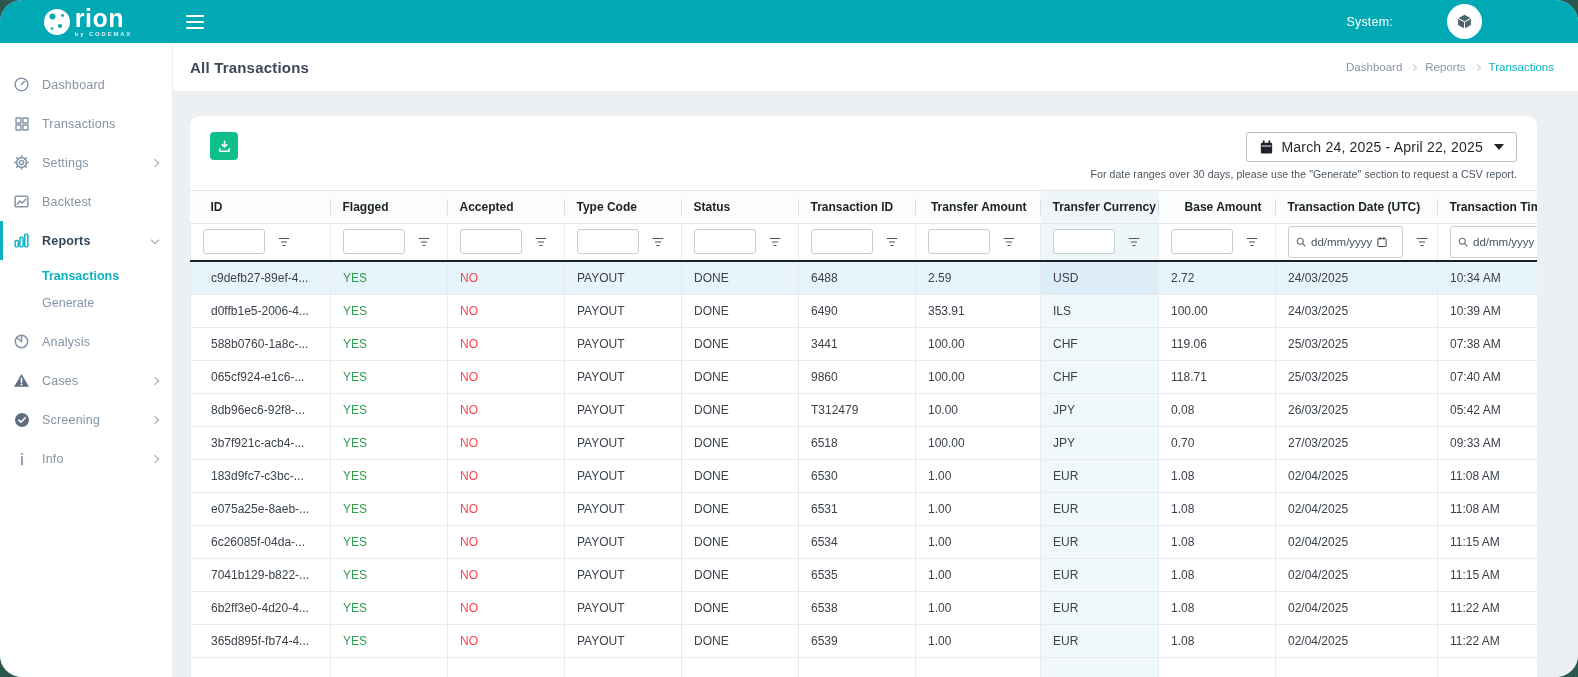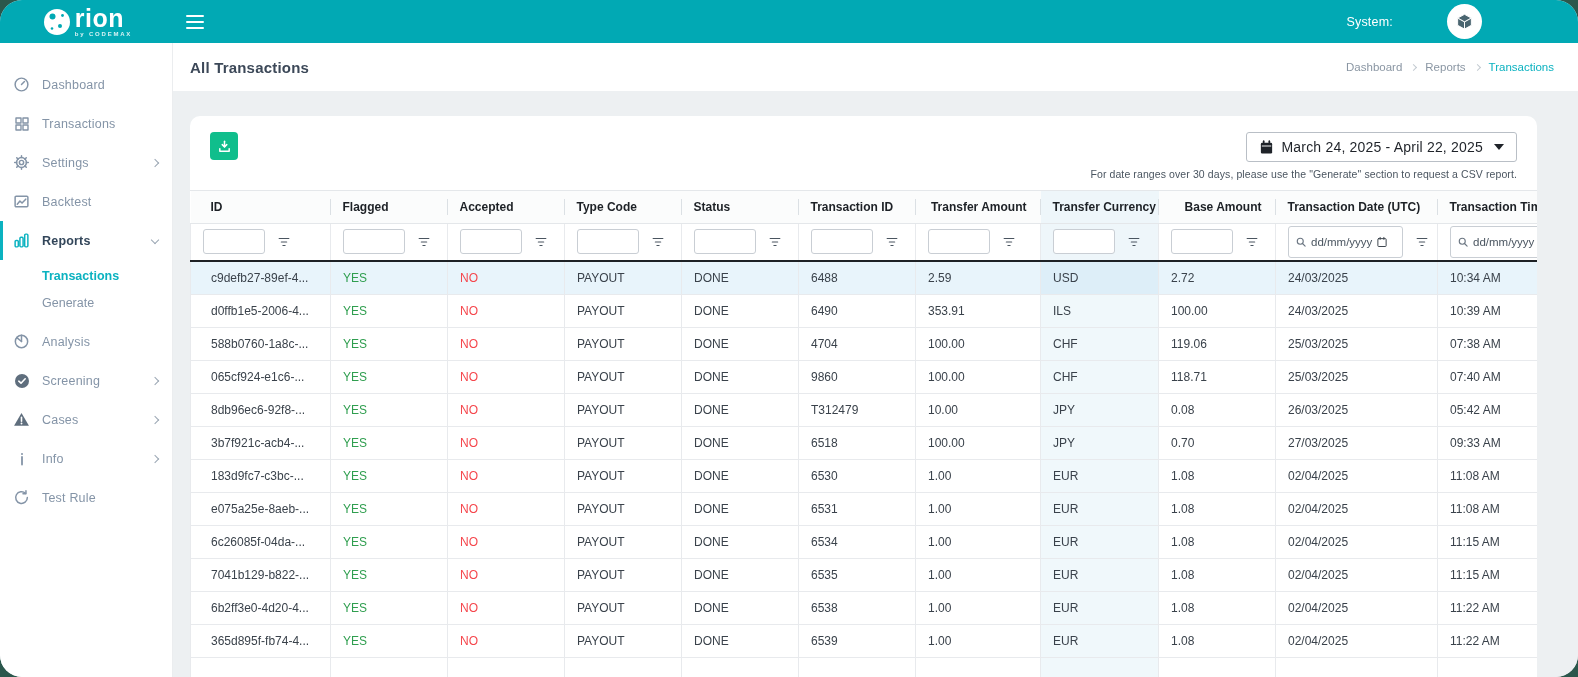--- a/index.html
+++ b/index.html
@@ -289,57 +289,48 @@
         <svg class="ico" width="17" height="17" viewBox="0 0 16 16">
             <circle cx="8" cy="8" r="5.8"></circle>
             <line x1="8" y1="8" x2="8" y2="2.2"></line>
             <line x1="8" y1="8" x2="3.6" y2="4.3"></line>
           </svg>
       </span>
       <span class="nav-label">Analysis</span>
     </div>
     <div class="nav-item">
       <span class="nav-ico">
-        <svg width="16" height="16" viewBox="0 0 16 16">
-            <circle cx="8" cy="8" r="7" fill="#5f6e7d"></circle>
-            <polyline points="4.8,8.2 7,10.2 11.2,5.8" fill="none" stroke="#ffffff" stroke-width="1.6" stroke-linecap="round" stroke-linejoin="round"></polyline>
-          </svg>
-      </span>
-      <span class="nav-label">Screening</span>
-      <span class="chev right"></span>
-    </div>
-    <div class="nav-item">
-      <span class="nav-ico">
         <svg width="17" height="17" viewBox="0 0 16 16">
             <path d="M8 1.8 L15 13.8 H1 Z" fill="#5f6e7d"></path>
             <line x1="8" y1="6" x2="8" y2="9.6" stroke="#ffffff" stroke-width="1.5" stroke-linecap="round"></line>
             <circle cx="8" cy="11.8" r="0.9" fill="#ffffff"></circle>
           </svg>
       </span>
       <span class="nav-label">Cases</span>
       <span class="chev right"></span>
     </div>
     <div class="nav-item">
       <span class="nav-ico">
+        <svg width="16" height="16" viewBox="0 0 16 16">
+            <circle cx="8" cy="8" r="7" fill="#5f6e7d"></circle>
+            <polyline points="4.8,8.2 7,10.2 11.2,5.8" fill="none" stroke="#ffffff" stroke-width="1.6" stroke-linecap="round" stroke-linejoin="round"></polyline>
+          </svg>
+      </span>
+      <span class="nav-label">Screening</span>
+      <span class="chev right"></span>
+    </div>
+    <div class="nav-item">
+      <span class="nav-ico">
         <svg class="ico" width="16" height="16" viewBox="0 0 16 16">
             <circle cx="8" cy="3" r="1" fill="#8494a7" stroke="none"></circle>
             <line x1="8" y1="6" x2="8" y2="13.5" stroke-width="1.8"></line>
           </svg>
       </span>
       <span class="nav-label">Info</span>
       <span class="chev right"></span>
-    </div>
-    <div class="nav-item">
-      <span class="nav-ico">
-        <svg class="ico" width="17" height="17" viewBox="0 0 16 16">
-            <path d="M13.5 8a5.5 5.5 0 1 1-1.7-3.9"></path>
-            <polyline points="12.2,1.6 12.2,4.4 9.4,4.4"></polyline>
-          </svg>
-      </span>
-      <span class="nav-label">Test Rule</span>
     </div>
   </div>
 
   <div class="main">
     <div class="page-header">
       <span class="page-title">All Transactions</span>
       <div class="breadcrumb">
         <span class="crumb">Dashboard</span>
         <span class="crumb-sep"></span>
         <span class="crumb">Reports</span>
@@ -554,21 +545,21 @@
                   <td>100.00</td>
                   <td>24/03/2025</td>
                   <td>10:39 AM</td>
                 </tr>
                 <tr>
                   <td class="first-col">588b0760-1a8c-...</td>
                   <td class="green">YES</td>
                   <td class="red">NO</td>
                   <td>PAYOUT</td>
                   <td>DONE</td>
-                  <td>4704</td>
+                  <td>3441</td>
                   <td>100.00</td>
                   <td class="hl">CHF</td>
                   <td>119.06</td>
                   <td>25/03/2025</td>
                   <td>07:38 AM</td>
                 </tr>
                 <tr>
                   <td class="first-col">065cf924-e1c6-...</td>
                   <td class="green">YES</td>
                   <td class="red">NO</td>

